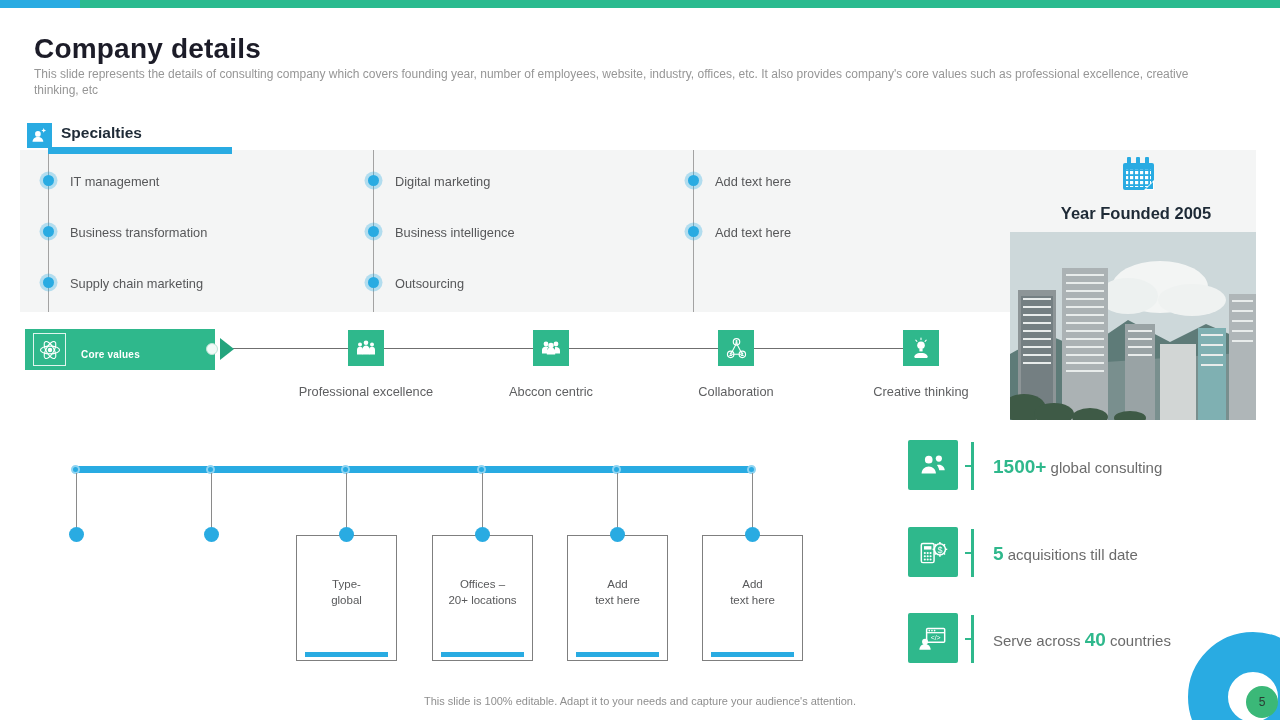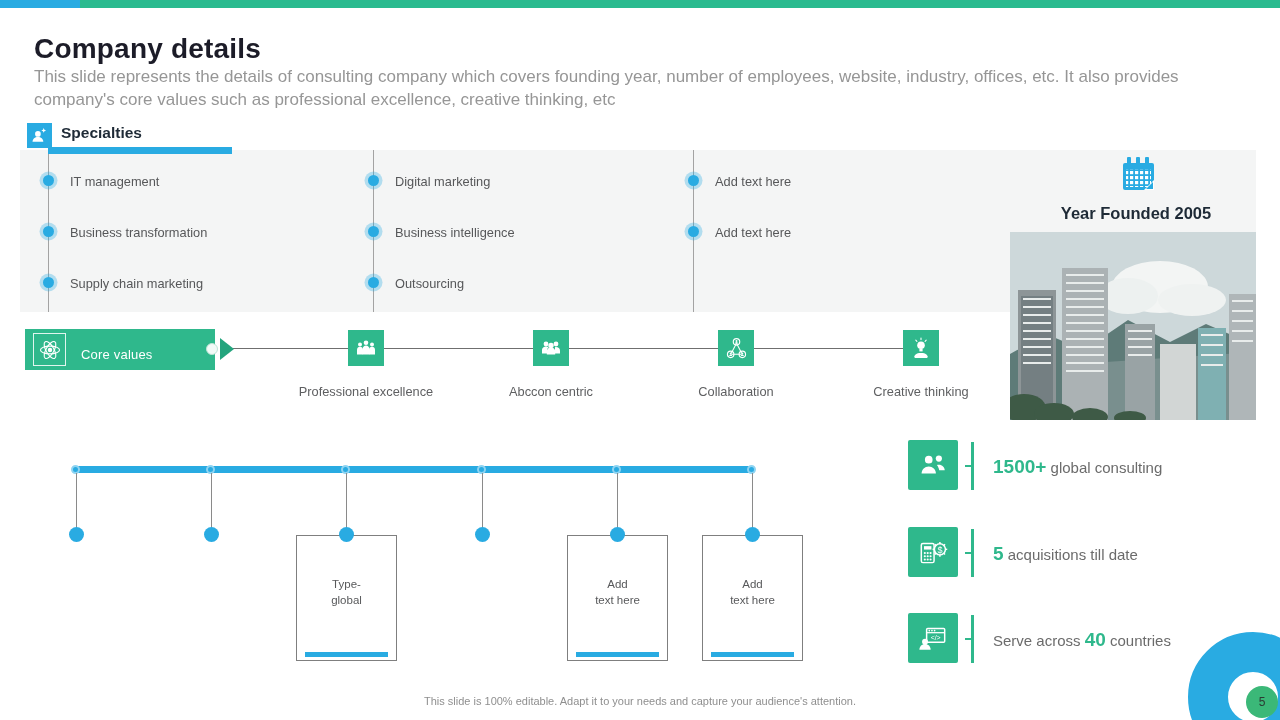--- a/index.html
+++ b/index.html
@@ -6,21 +6,21 @@
   html,body { width:1280px; height:720px; }
   body { font-family:"Liberation Sans", sans-serif; background:#fff; overflow:hidden; }
   .slide { position:relative; width:1280px; height:720px; background:#fff; overflow:hidden; }
 
   
   .topbar { position:absolute; left:0; top:0; width:1280px; height:8px; background:#2ABB8F; }
   .topbar-blue { position:absolute; left:0; top:0; width:80px; height:8px; background:#29ABE2; }
 
   
   .title { position:absolute; left:34px; top:22px; font-size:28px; font-weight:600; color:#1C1C28; letter-spacing:.2px;margin-top:11px; }
-  .subtitle { position:absolute; left:34px; top:66px; width:1165px; font-size:17px; line-height:1.35; color:#969696; }
+  .subtitle { position:absolute; left:34px; top:66px; width:1165px; font-size:12px; line-height:1.35; color:#969696; }
 
   
   .sp-head-icon { position:absolute; left:27px; top:123px; width:25px; height:25px; background:#29ABE2; display:flex; align-items:center; justify-content:center; z-index:3; }
   .sp-heading { position:absolute; left:61px; top:124px; font-size:15.5px; font-weight:bold; color:#1E2A36; }
   .sp-underline { position:absolute; left:48px; top:147px; width:184px; height:7px; background:#29ABE2; z-index:2; }
   .sp-panel { position:absolute; left:20px; top:150px; width:1236px; height:162px; background:#F4F5F5; }
   .sp-vline { position:absolute; width:1px; background:#A3A3A3; top:150px; height:162px; }
   .sp-vline.c1 { left:48px; top:148px; height:164px; }
   .sp-vline.c2 { left:373px; }
   .sp-vline.c3 { left:693px; }
@@ -28,21 +28,21 @@
   .sp-label { position:absolute; transform:translateY(-50%); font-size:12.8px; color:#565759; white-space:nowrap; }
 
   
   .cal-icon { position:absolute; left:1115px; top:151px; width:46px; height:46px; }
   .yf-label { position:absolute; left:1136px; top:204px; transform:translateX(-50%); font-size:16.5px; font-weight:bold; color:#1E2A36; white-space:nowrap; }
   .city { position:absolute; left:1010px; top:232px; width:246px; height:188px; z-index:2; }
 
   
   .cv-banner { position:absolute; left:25px; top:329px; width:190px; height:41px; background:#2FB88C; z-index:2; }
   .cv-banner-frame { position:absolute; left:8px; top:4px; width:33px; height:33px; border:1.5px solid rgba(255,255,255,.85); display:flex; align-items:center; justify-content:center; }
-  .cv-banner-label { position:absolute; left:56px; top:0; height:50px; display:flex; align-items:center; font-size:13px; font-weight:normal; color:#fff; letter-spacing:.2px; }
+  .cv-banner-label { position:absolute; left:56px; top:0; height:50px; display:flex; align-items:center; font-size:10px; font-weight:bold; color:#fff; letter-spacing:.2px; }
   .cv-knob { position:absolute; left:206px; top:343px; width:12px; height:12px; border-radius:50%; background:#F2FBF8; border:1.5px solid #BFE4D6; z-index:3; }
   .cv-arrow { position:absolute; left:220px; top:338px; width:0; height:0; border-left:14px solid #23A47D; border-top:11px solid transparent; border-bottom:11px solid transparent; z-index:2; }
   .cv-line { position:absolute; left:233px; top:348px; width:687px; height:1px; background:#6F6F6F; }
   .cv-icon { position:absolute; top:330px; width:36px; height:36px; background:#2FB88C; display:flex; align-items:center; justify-content:center; z-index:2; }
   .cv-label { position:absolute; top:384px; transform:translateX(-50%); font-size:12.8px; color:#5E5F61; white-space:nowrap; }
 
   
   .oc-bar { position:absolute; left:74px; top:466px; width:681px; height:7px; background:#29ABE2; border-radius:3.5px; }
   .oc-bardot { position:absolute; top:465px; width:9px; height:9px; border-radius:50%; background:#29ABE2; border:2px solid #8FD4F2; }
   .oc-vline { position:absolute; top:473px; width:1px; height:62px; background:#8A8A8A; }
@@ -290,20 +290,25 @@
   <span class="oc-topdot" style="left:339px;"></span>
   <span class="oc-topdot" style="left:475px;"></span>
   <span class="oc-topdot" style="left:610px;"></span>
   <span class="oc-topdot" style="left:745px;"></span>
 
   <div class="oc-box" style="left:296px;">
     <span>Type-</span>
     <span>global</span>
     <div class="oc-bottbar"></div>
   </div>
+  <div class="oc-box" style="left:432px;">
+    <span>Offices –</span>
+    <span>20+ locations</span>
+    <div class="oc-bottbar"></div>
+  </div>
   <div class="oc-box" style="left:567px;">
     <span>Add</span>
     <span>text here</span>
     <div class="oc-bottbar"></div>
   </div>
   <div class="oc-box" style="left:702px;">
     <span>Add</span>
     <span>text here</span>
     <div class="oc-bottbar"></div>
   </div>

